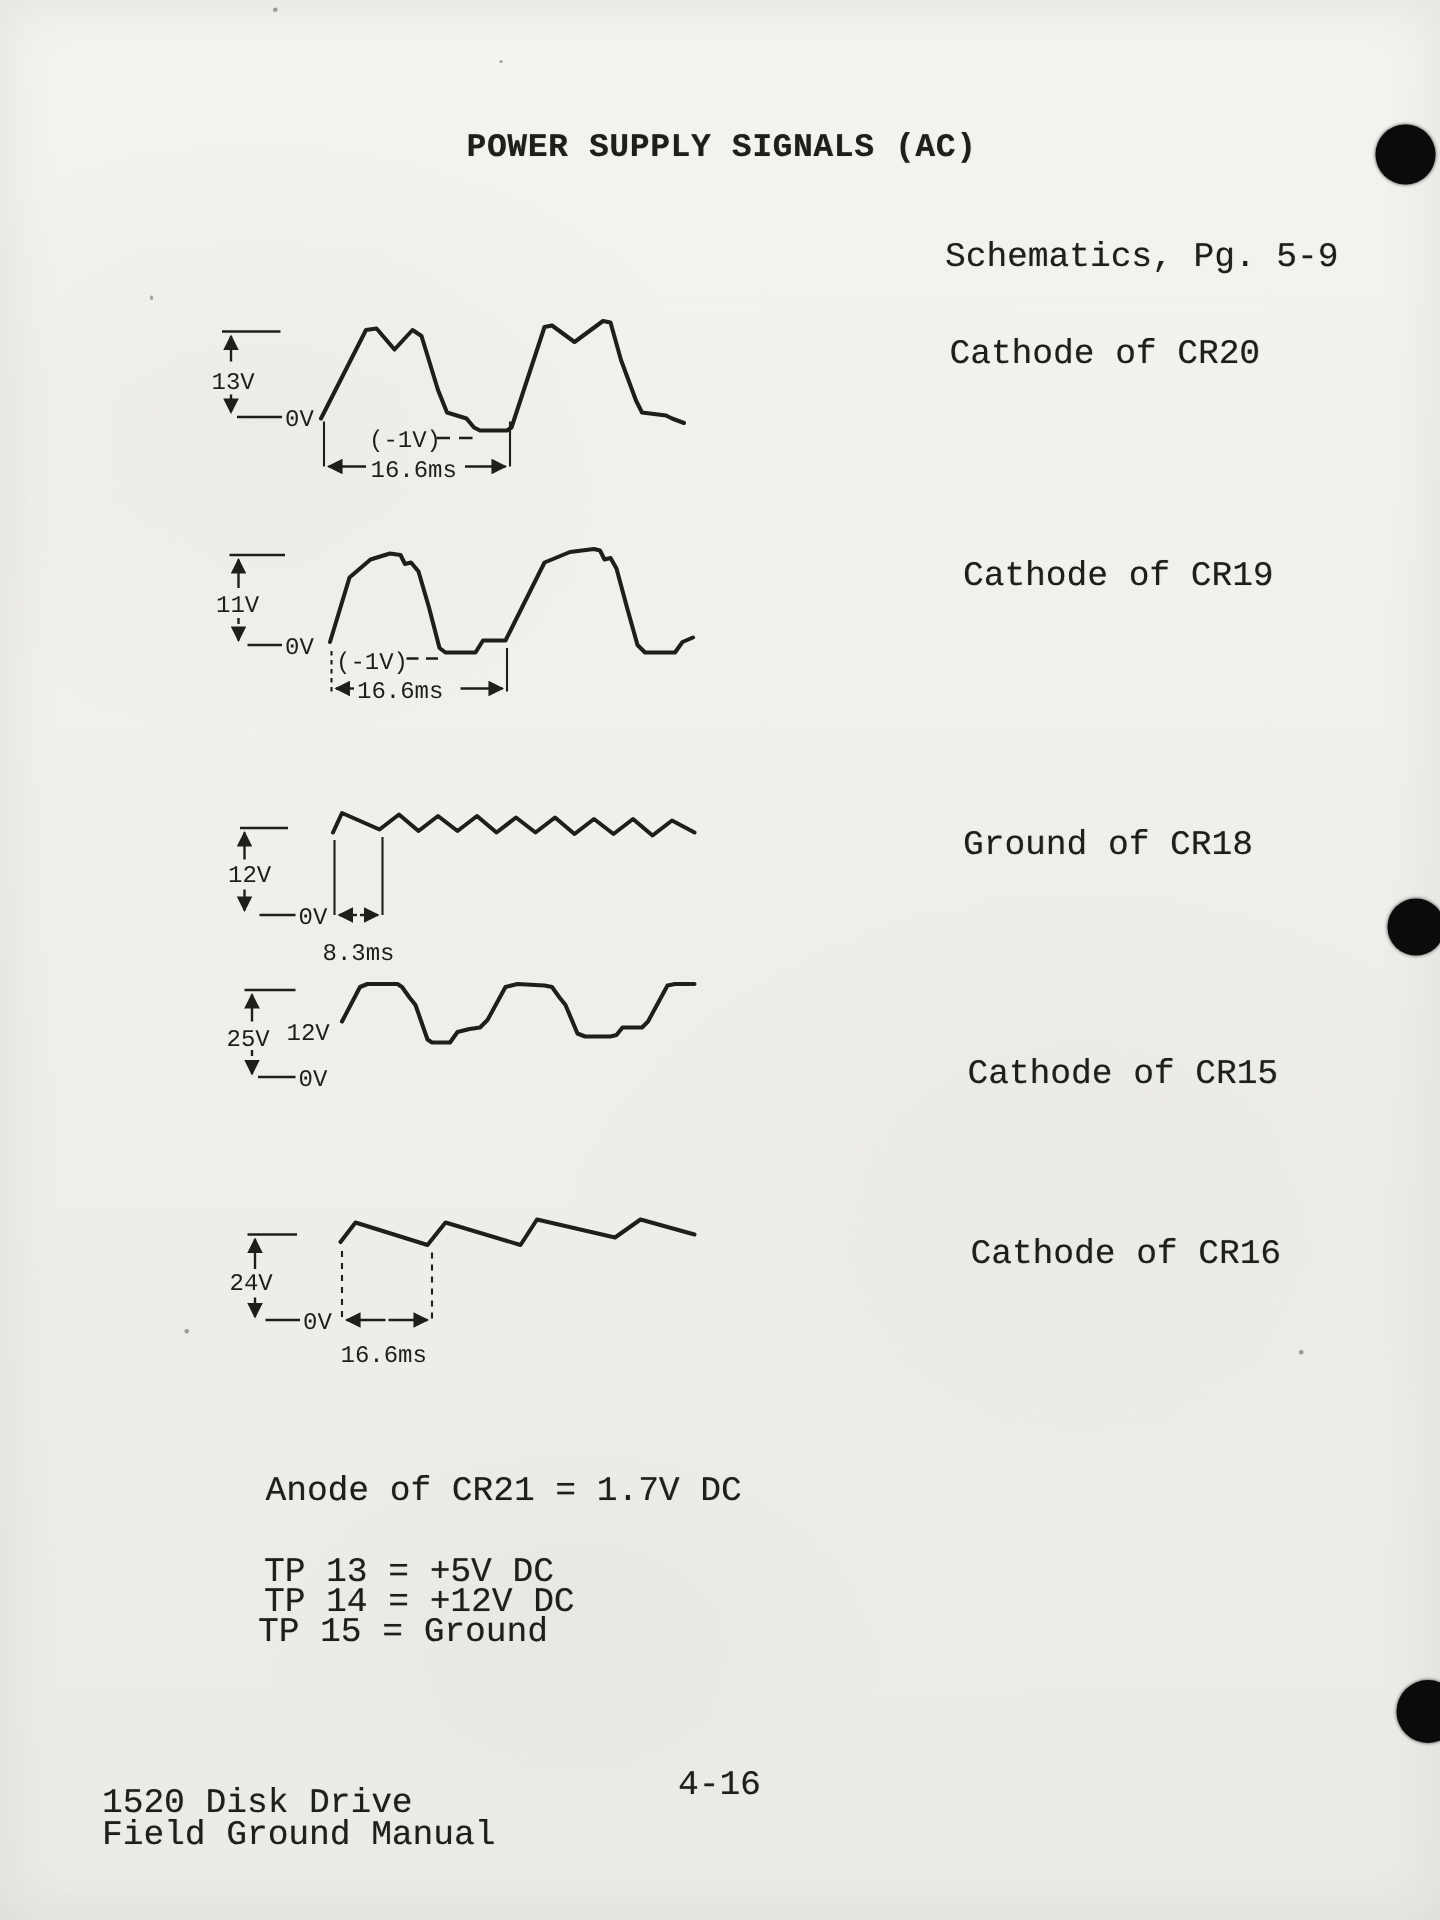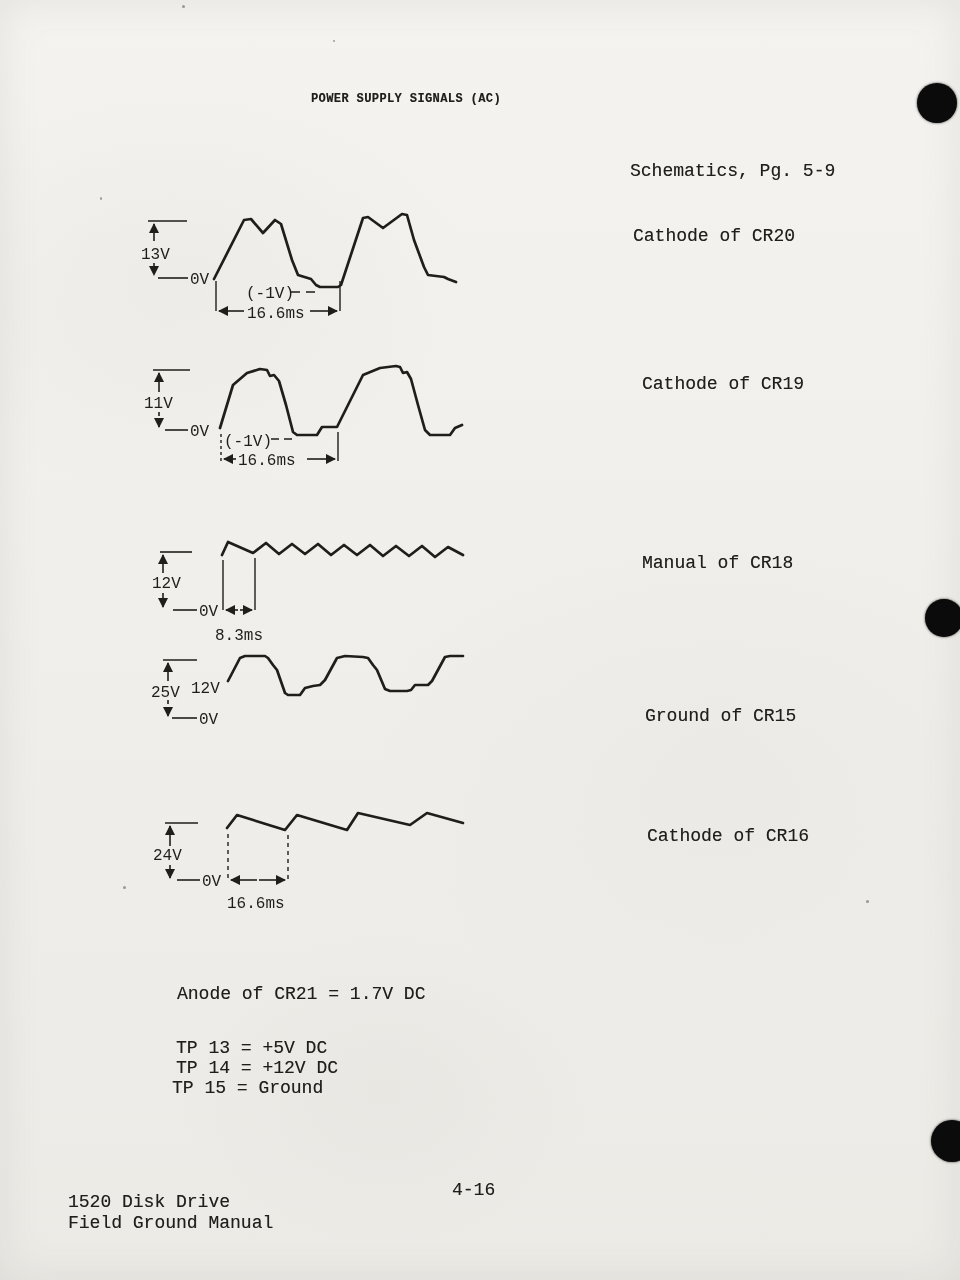--- a/index.html
+++ b/index.html
@@ -18,24 +18,24 @@
     position:absolute;inset:0;pointer-events:none;
     background:
       radial-gradient(420px 300px at 18% 22%, rgba(190,188,180,0.10), transparent 70%),
       radial-gradient(500px 380px at 75% 60%, rgba(190,188,180,0.08), transparent 70%),
       radial-gradient(300px 220px at 40% 85%, rgba(180,178,170,0.08), transparent 70%),
       linear-gradient(180deg, rgba(255,255,255,0.25), rgba(0,0,0,0.02));
     box-shadow: inset 0 0 40px rgba(120,118,110,0.12);
   }
   .txt{
     position:absolute;white-space:pre;
-    font-size:18px;line-height:20px;
+    font-size:23px;line-height:20px;
     text-shadow:0.2px 0.2px 0.5px rgba(25,25,20,0.45);
   }
-  .title{font-weight:bold;font-size:12px;letter-spacing:0.4px;}
+  .title{font-weight:bold;font-size:22px;letter-spacing:0.4px;}
   .scope{position:absolute;}
   .scope svg{display:block;overflow:visible;}
   .trace{fill:none;stroke:var(--ink);stroke-width:2.7;stroke-linejoin:round;stroke-linecap:round;}
   .dim{stroke:var(--ink);stroke-width:1.6;fill:none;}
   .thin{stroke:var(--ink);stroke-width:1.4;fill:none;}
   text{fill:var(--ink);font-size:16px;font-family:"Liberation Mono","DejaVu Sans Mono",monospace;}
   .dot{position:absolute;border-radius:50%;background:var(--dot);box-shadow:0 0 2.5px rgba(0,0,0,0.8);}
   .speck{position:absolute;border-radius:50%;background:#55534e;opacity:0.55;}
 </style>
 </head>
@@ -49,22 +49,22 @@
       <path d="M0 0 L10 5 L0 10 z" fill="#1f1e1b"></path>
     </marker>
   </defs>
 </svg>
 
 <div class="txt title" style="left:311px;top:89px;">POWER SUPPLY SIGNALS (AC)</div>
 <div class="txt" style="left:630px;top:161px;">Schematics, Pg. 5-9</div>
 
 <div class="txt" style="left:633px;top:226px;">Cathode of CR20</div>
 <div class="txt" style="left:642px;top:374px;">Cathode of CR19</div>
-<div class="txt" style="left:642px;top:553px;">Manual of CR18</div>
-<div class="txt" style="left:645px;top:706px;">Ground of CR15</div>
+<div class="txt" style="left:642px;top:553px;">Ground of CR18</div>
+<div class="txt" style="left:645px;top:706px;">Cathode of CR15</div>
 <div class="txt" style="left:647px;top:826px;">Cathode of CR16</div>
 
 <div class="scope" style="left:140px;top:205px;width:330px;height:125px;">
   <svg width="330" height="125" viewBox="0 0 330 125">
     <line class="dim" x1="8" y1="16" x2="47" y2="16"></line>
     <line class="dim" x1="14" y1="36" x2="14" y2="19" marker-end="url(#ah)"></line>
     <line class="dim" x1="14" y1="58" x2="14" y2="70" stroke-dasharray="4 3" marker-end="url(#ah)"></line>
     <text x="1" y="54">13V</text>
     <line class="dim" x1="18" y1="73" x2="48" y2="73"></line>
     <text x="50" y="79">0V</text>

